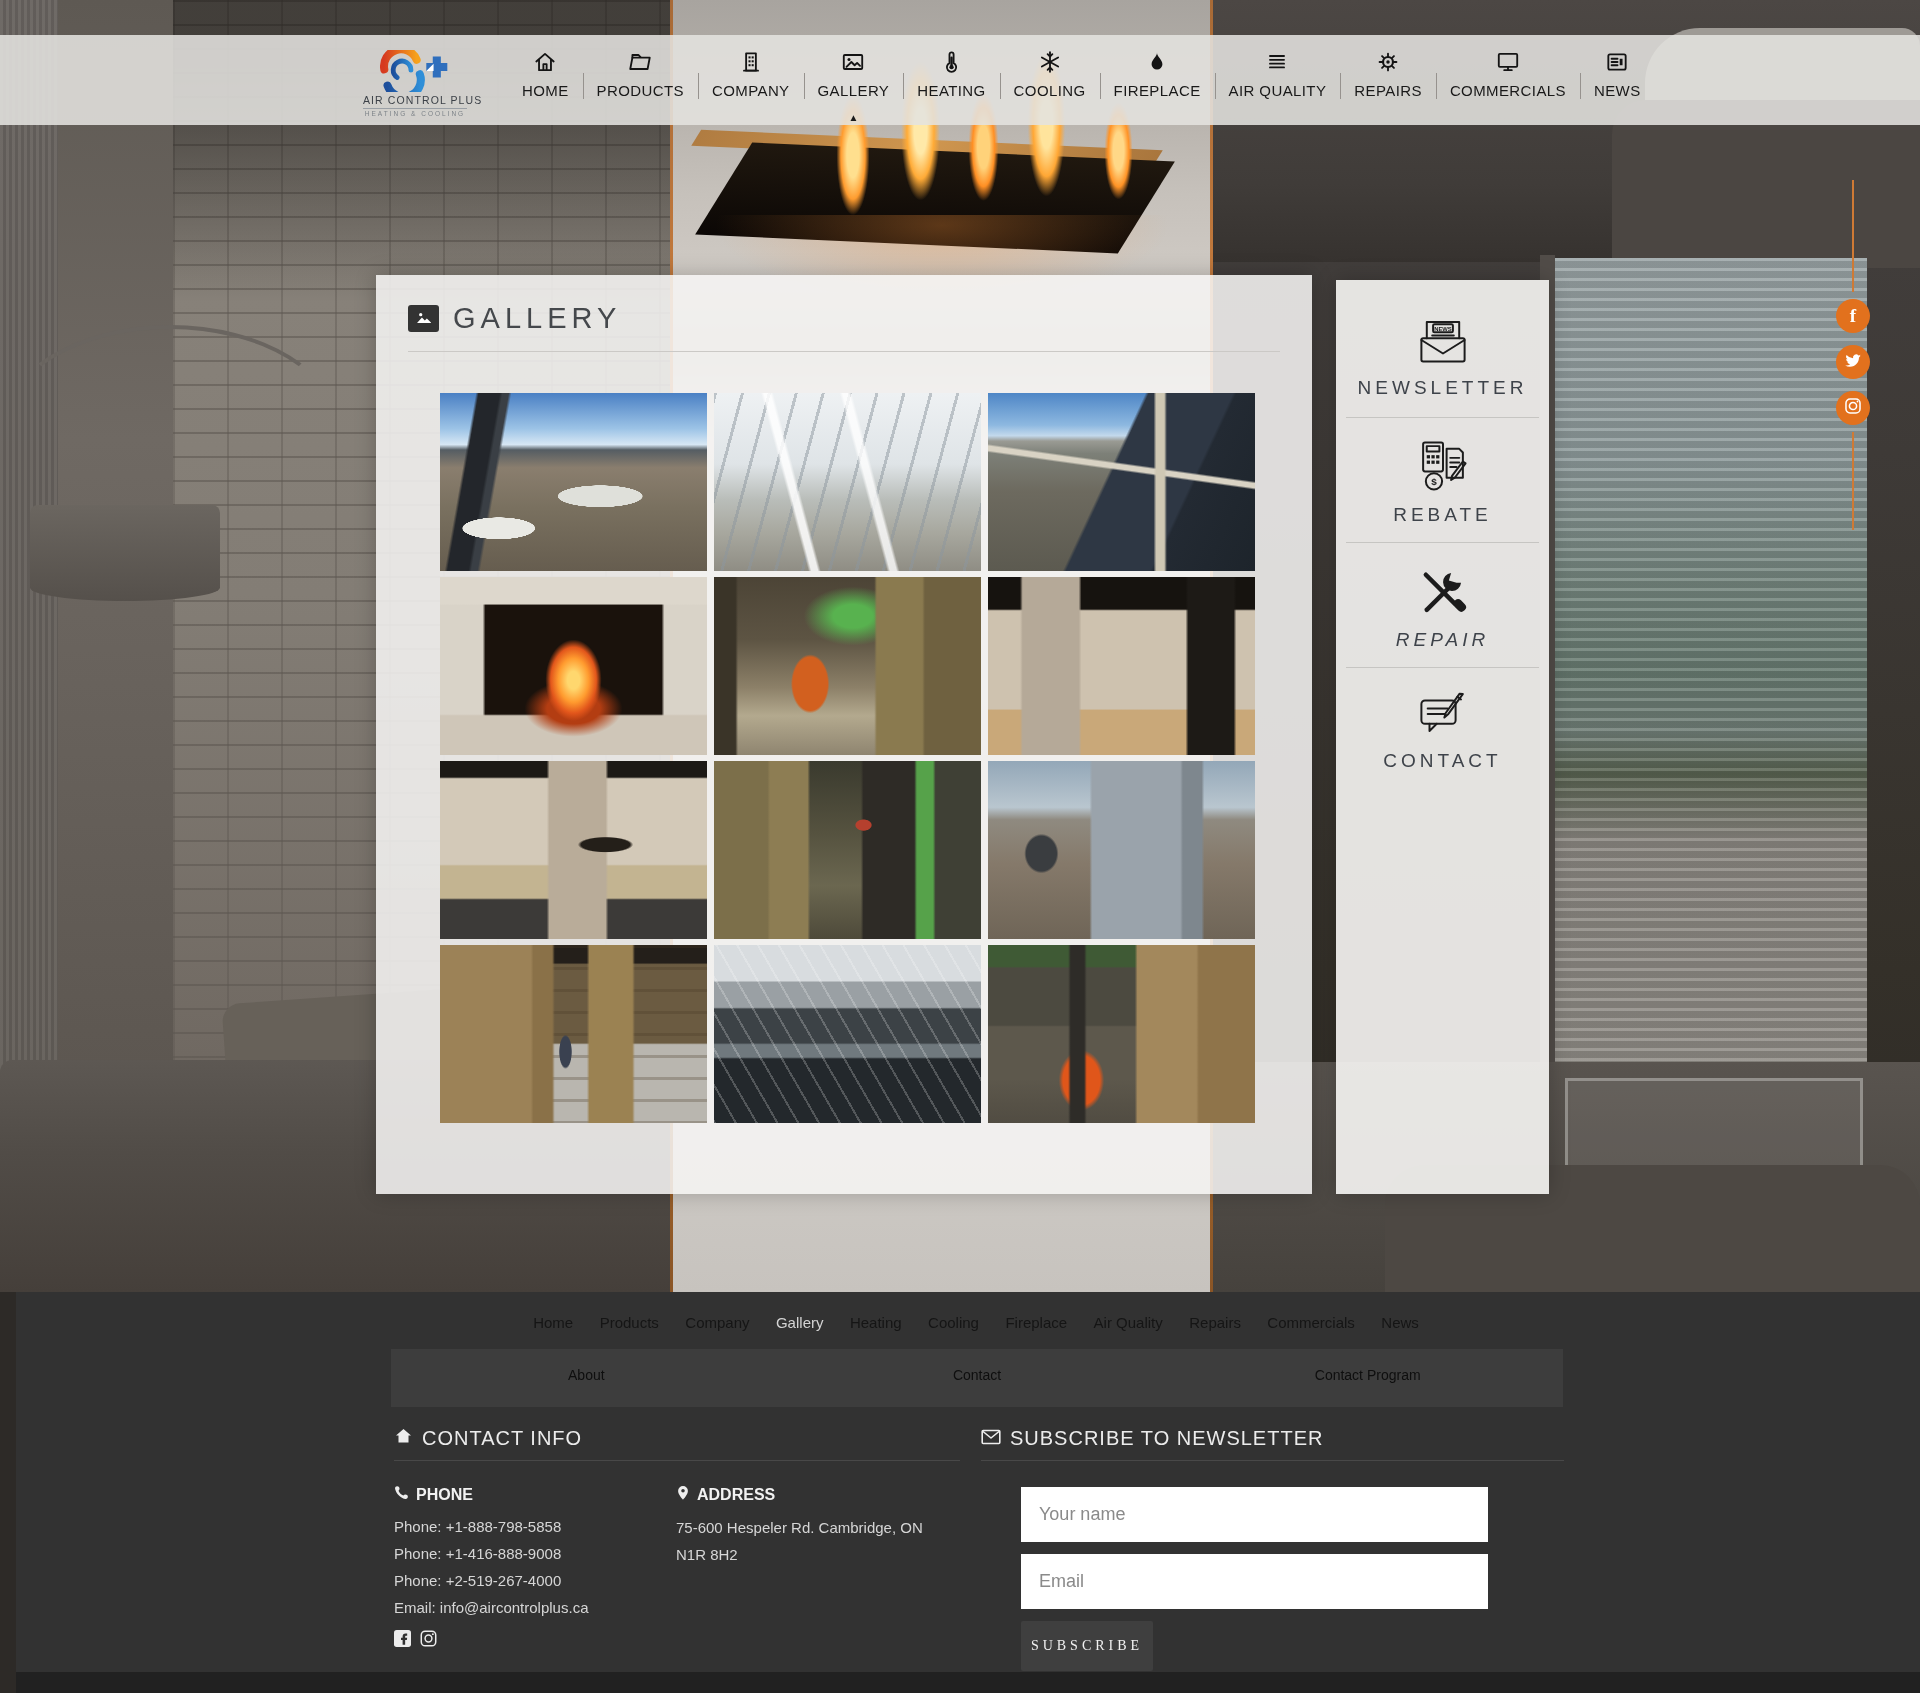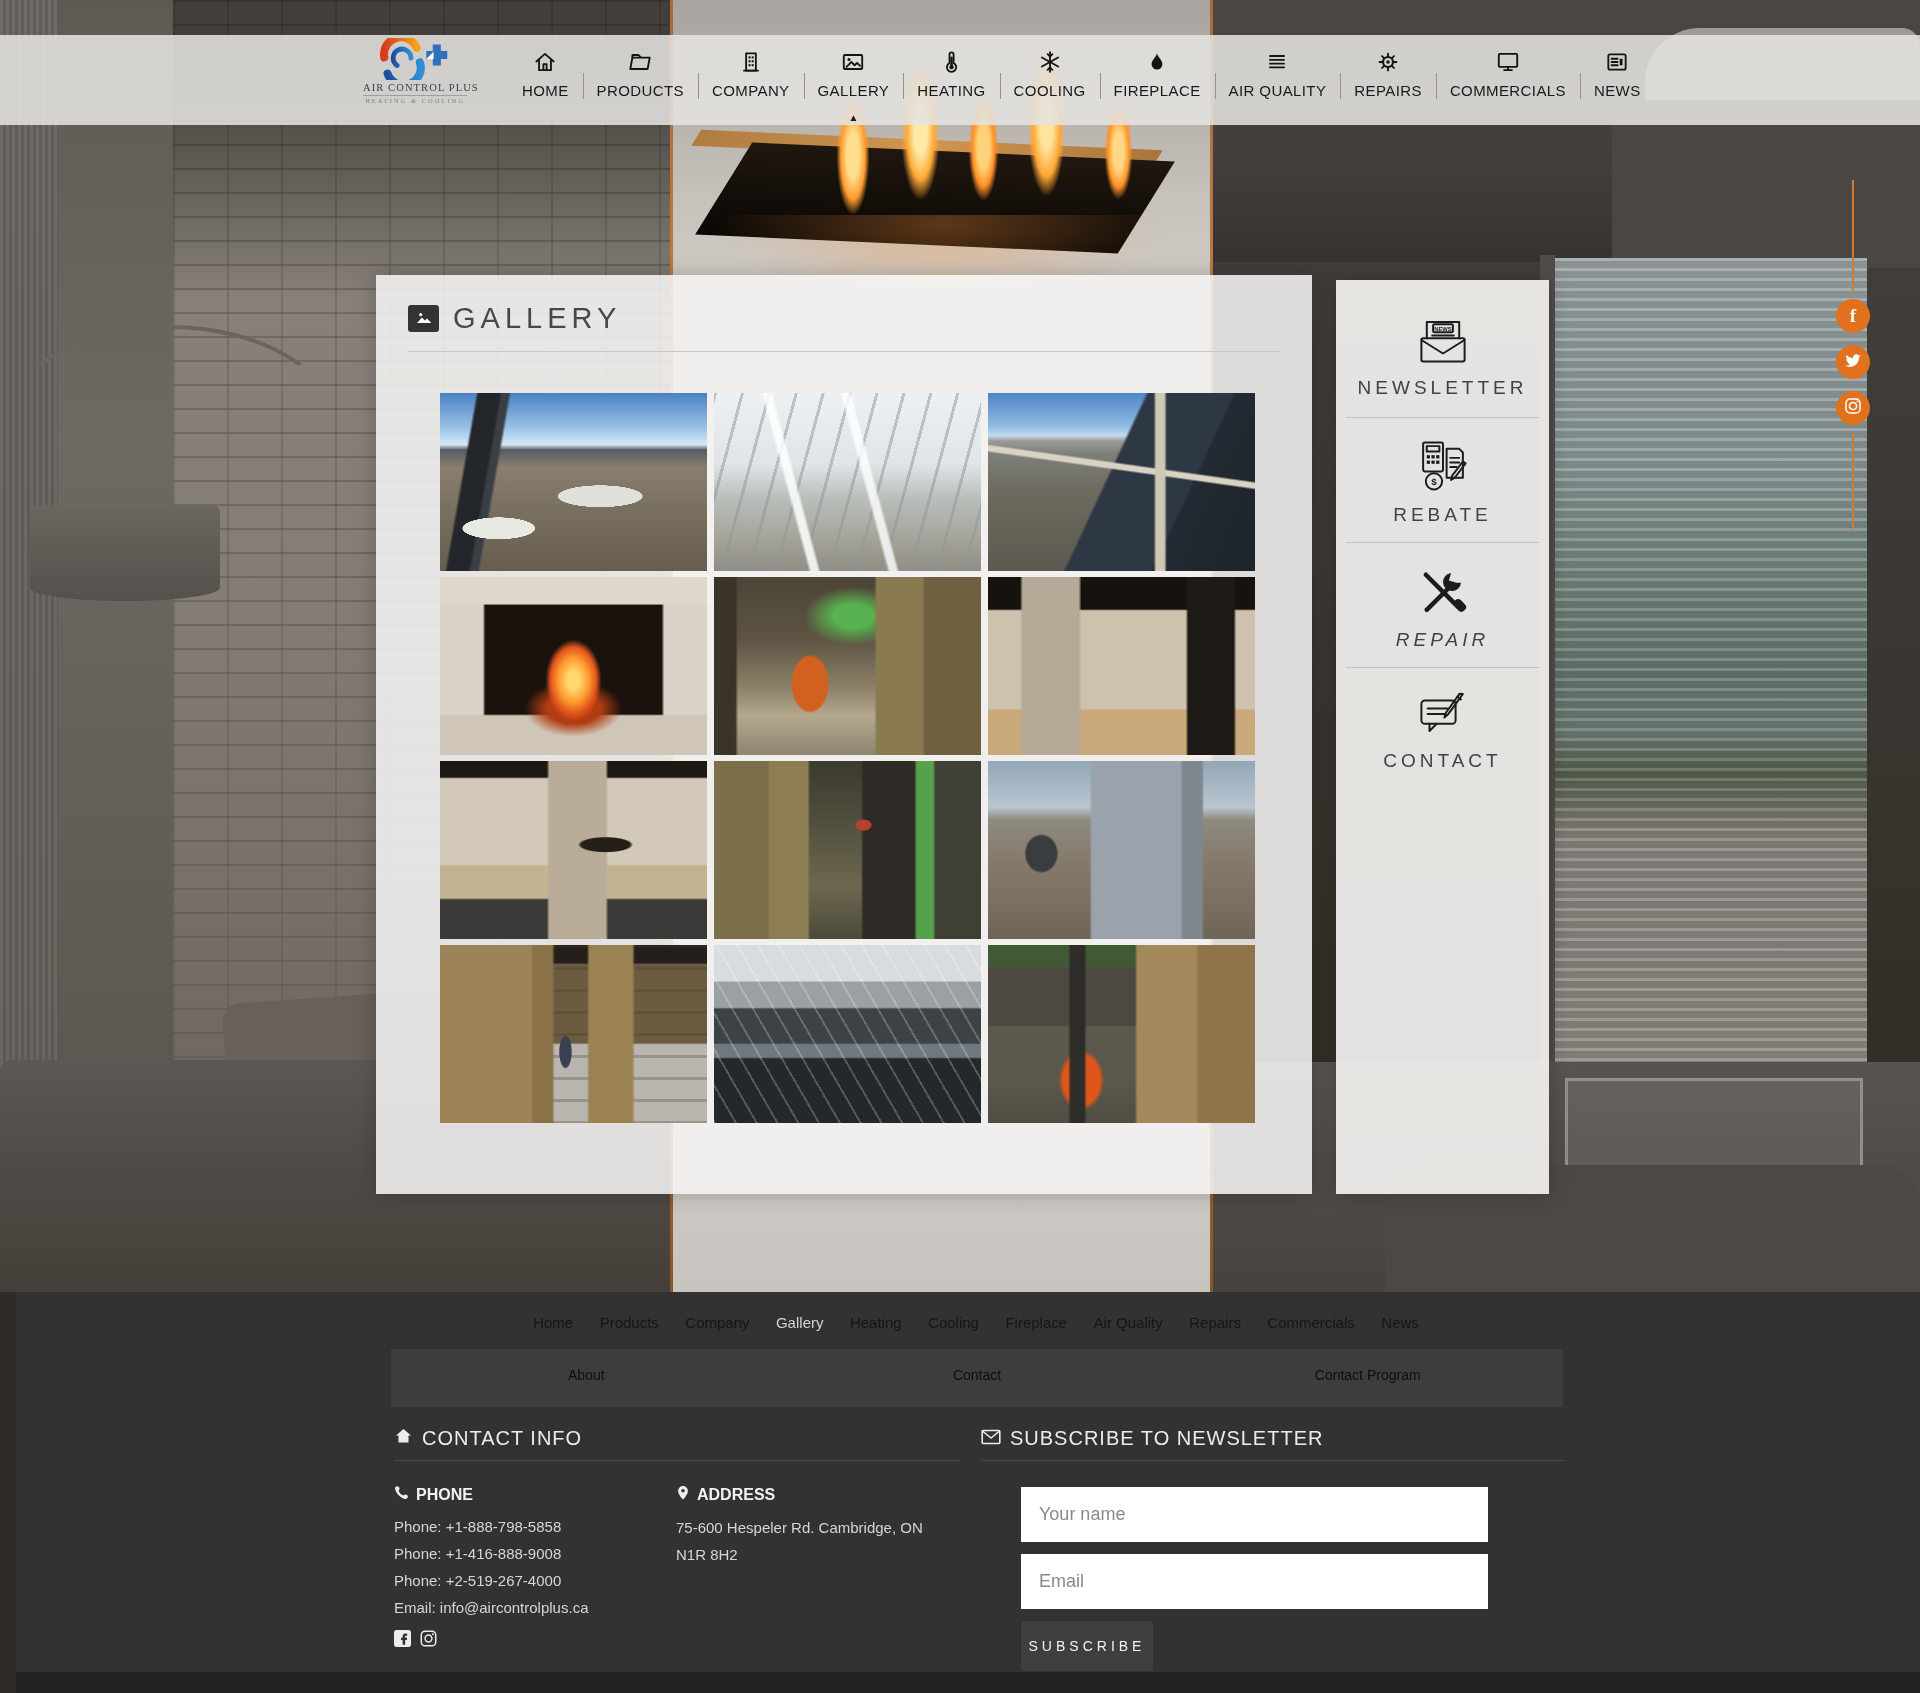--- a/index.html
+++ b/index.html
@@ -57,21 +57,21 @@
           radial-gradient(18px 62px at 87% 60%, #ffd887 0 30%, #ff9326 58%, rgba(255,100,10,0) 78%); }
   .strip-glow { left:0; top:215px; width:540px; height:130px;
         background:radial-gradient(60% 85% at 50% 8%, rgba(255,150,60,.32), rgba(0,0,0,0) 70%); }
   .accent-line { top:0; width:3px; height:1292px;
         background:linear-gradient(180deg,#a86a36,#cc7f3f 30%,#bb742f 70%,#8a5526); }
   .accent-left { left:670px; } .accent-right { left:1210px; }
 
   
   .navbar { position:absolute; left:0; top:35px; width:1920px; height:90px;
         background:rgba(228,226,223,.88); z-index:6; }
-  .logo { position:absolute; left:363px; top:3px; width:104px; text-align:center;font-family:Liberation Serif, serif; }
+  .logo { position:absolute; left:363px; top:15px; width:104px; text-align:center; }
   .logo-name { font-size:10.5px; letter-spacing:1.1px; color:#3c4148; margin-top:-2px; white-space:nowrap; }
   .logo-tag { font-size:6.5px; letter-spacing:2px; color:#7c8288; border-top:1px solid #9aa0a6; margin-top:2px; padding-top:1px; }
   .nav-list { position:absolute; left:508px; top:0; height:90px; display:flex; list-style:none; }
   .nav-item { position:relative; display:flex; flex-direction:column; align-items:center;
         justify-content:flex-start; padding:14px 14px 0; cursor:pointer; }
   .nav-item svg { display:block; }
   .nav-label { margin-top:7px; font-size:15px; letter-spacing:.4px; color:#191919; white-space:nowrap; }
   .nav-item:not(:last-child)::before { content:""; position:absolute; right:-1px; top:38px; width:1px; height:26px; background:#96928e; }
   .nav-caret { position:absolute; bottom:2px; font-size:10px; color:#1b1b1b; }
 
@@ -181,21 +181,21 @@
   .phone-block { width:282px; }
   .sub-h { display:flex; align-items:center; gap:7px; font-size:16px; font-weight:bold; color:#f2f2f2; margin-bottom:9px; }
   .f-line { font-size:15px; color:#d6d6d6; line-height:27px; font-weight:300; }
   .mini-social { display:flex; gap:9px; margin-top:9px; }
   .mini-social span { cursor:pointer; display:inline-flex; }
   .nl-input { display:block; margin:0 0 12px 40px; width:467px; height:55px; border:none; background:#fff;
         font-size:18px; color:#555; padding:0 18px; font-family:"Liberation Sans",sans-serif; }
   .nl-input::placeholder { color:#8a8a8a; }
   .nl-input.first { margin-top:26px; }
   .nl-btn { margin-left:40px; width:132px; height:50px; background:#3f3f3f; border:none; color:#f2f2f2;
-        font-size:14px; letter-spacing:4px; cursor:pointer; font-family:Liberation Sans, sans-serif; border-radius:2px; }
+        font-size:14px; letter-spacing:4px; cursor:pointer; font-family:Liberation Serif, serif; border-radius:2px; }
   .footer-bottom { position:absolute; left:0; top:380px; width:1920px; height:21px; background:#212121; }
 
   svg.icn { stroke:#141414; fill:none; stroke-width:1.7; stroke-linecap:round; stroke-linejoin:round; }
   svg.icn .fl { fill:#141414; stroke:none; }
   svg.qicn { stroke:#1c1c1c; fill:none; stroke-width:2.2; stroke-linecap:round; stroke-linejoin:round; }
   svg.qicn .fl { fill:#1c1c1c; stroke:none; }
   svg.ficn { stroke:#ededed; fill:none; stroke-width:1.6; stroke-linecap:round; stroke-linejoin:round; }
   svg.ficn .fl { fill:#ededed; stroke:none; }
 </style>
 </head>

